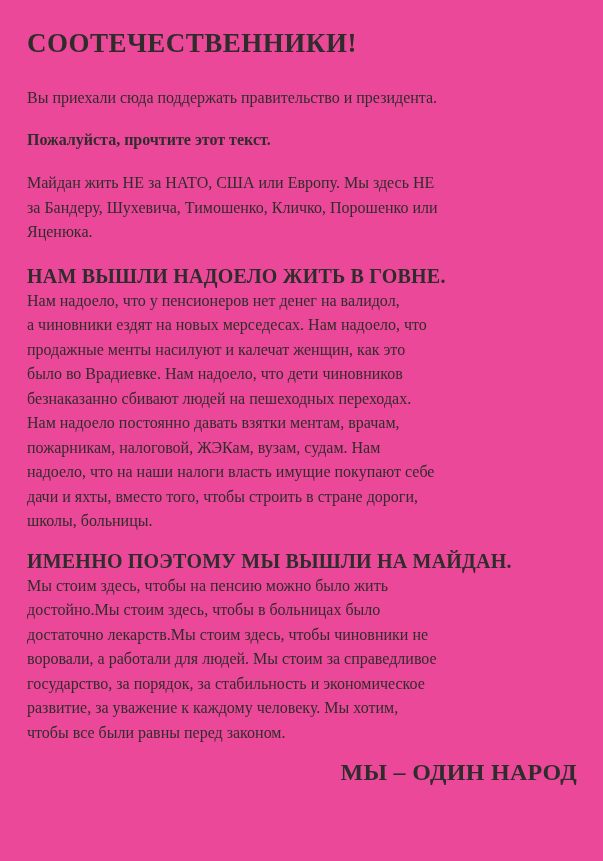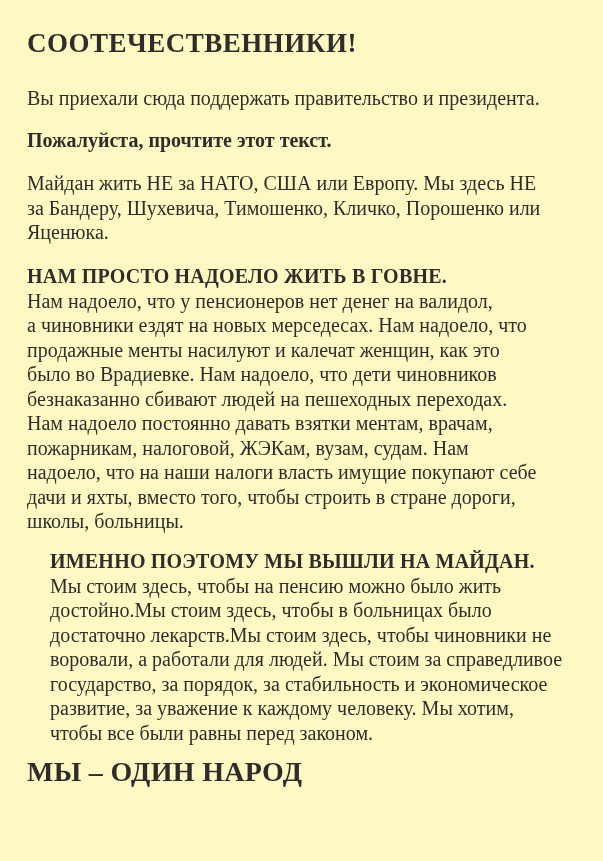--- a/index.html
+++ b/index.html
@@ -18,64 +18,64 @@
     overflow: hidden;
   }
   .title {
     font-size: 27px;
     line-height: 34px;
     font-weight: bold;
     letter-spacing: 0.5px;
     margin: 0 0 26px 0;
   }
   .para {
-    font-size: 20px;
+    font-size: 16px;
     line-height: 24.5px;
     margin: 0;
     white-space: pre-line;
   }
   .mb17 { margin-bottom: 17px; }
   .mb19 { margin-bottom: 19px; font-weight: bold; }
   .mb18 { margin-bottom: 18px; }
   .mb14 { margin-bottom: 14px; }
-  .mb13 { margin-bottom: 13px; margin-left: 23px; }
+  .mb13 { margin-bottom: 13px; }
   .heading {
     font-size: 20px;
     line-height: 26px;
     font-weight: bold;
     margin: 0;
     letter-spacing: 0.2px;
   }
   .bold { font-weight: normal; }
   .slogan {
-    font-size: 28px;
+    font-size: 24px;
     line-height: 28px;
     font-weight: bold;
-    text-align: left;
+    text-align: right;
     margin: 6px 6px 0 0;
     letter-spacing: 0.3px;
   }
 </style>
 </head>
 <body>
 
-<div class="page" style="background: #fef9c3; color: rgb(47, 45, 43);">
+<div class="page" style="background: #ec4899; color: rgb(47, 45, 43);">
 
   <h1 class="title">СООТЕЧЕСТВЕННИКИ!</h1>
 
   <p class="para mb17">Вы приехали сюда поддержать правительство и президента.</p>
 
   <p class="para mb19">Пожалуйста, прочтите этот текст.</p>
 
   <p class="para mb18"><span>Майдан жить </span><span class="bold">НЕ</span><span> за НАТО, США или Европу. Мы здесь </span><span class="bold">НЕ</span><span>
 за Бандеру, Шухевича, Тимошенко, Кличко, Порошенко или
 Яценюка.</span></p>
 
   <div class="section mb14">
-    <h2 class="heading">НАМ ПРОСТО НАДОЕЛО ЖИТЬ В ГОВНЕ.</h2>
+    <h2 class="heading">НАМ ВЫШЛИ НАДОЕЛО ЖИТЬ В ГОВНЕ.</h2>
     <p class="para">Нам надоело, что у пенсионеров нет денег на валидол,
 а чиновники ездят на новых мерседесах. Нам надоело, что
 продажные менты насилуют и калечат женщин, как это
 было во Врадиевке. Нам надоело, что дети чиновников
 безнаказанно сбивают людей на пешеходных переходах.
 Нам надоело постоянно давать взятки ментам, врачам,
 пожарникам, налоговой, ЖЭКам, вузам, судам. Нам
 надоело, что на наши налоги власть имущие покупают себе
 дачи и яхты, вместо того, чтобы строить в стране дороги,
 школы, больницы.</p>

